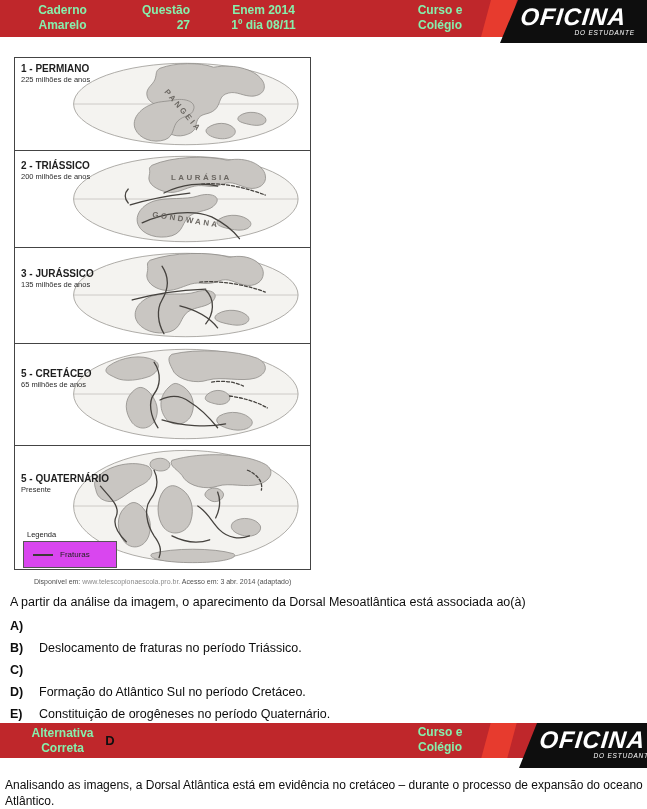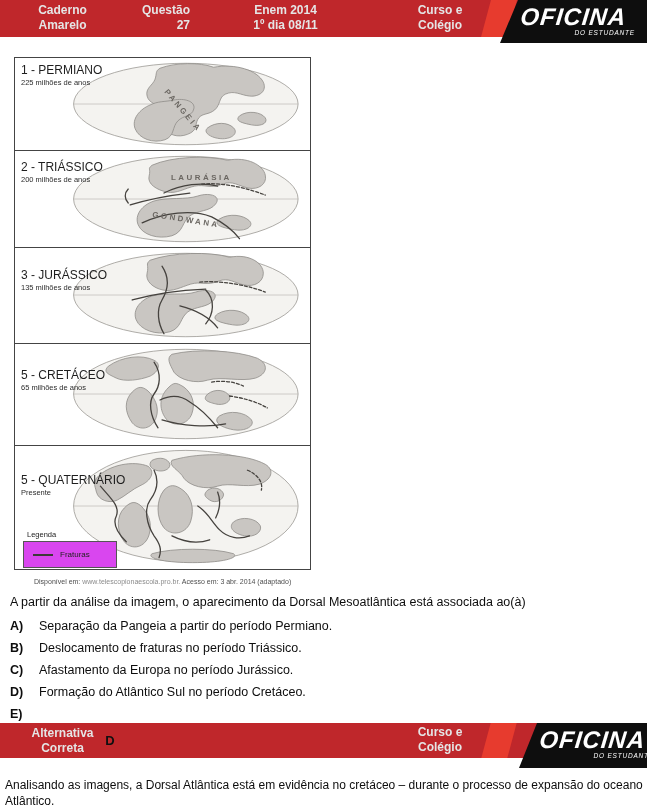--- a/index.html
+++ b/index.html
@@ -4,31 +4,31 @@
 <style>
   html,body{margin:0;padding:0;}
   body{
     position:relative;width:647px;height:809px;background:#ffffff;
     font-family:"Liberation Sans",sans-serif;color:#0d0d0d;overflow:hidden;
   }
   
   .bar{position:absolute;left:0;width:647px;background:#bf272b;}
   #top-bar{top:0;height:37px;}
   #bottom-bar{top:723px;height:35px;padding-left:19px;}
-  .bar-col{position:absolute;text-align:center;font-weight:bold;font-size:12px;line-height:15px;color:#e5e5e5;top:3px;}
+  .bar-col{position:absolute;text-align:center;font-weight:bold;font-size:12px;line-height:15px;color:#86efac;top:3px;}
   .accent{position:absolute;width:26px;background:#e73b2e;transform:skewX(-15deg);}
   .logo{position:absolute;right:0;background:#0e0e0e;clip-path:polygon(18px 0,100% 0,100% 100%,0 100%);}
   .logo-main{color:#fff;font-style:italic;font-weight:bold;font-size:24px;letter-spacing:1px;text-align:center;margin-top:3px;transform:skewX(-6deg);}
   .logo-sub{color:#fff;font-style:italic;font-size:6.5px;letter-spacing:0.8px;text-align:right;padding-right:12px;margin-top:-2px;}
   
   #figure{position:absolute;left:14px;top:57px;width:297px;height:513px;border:1px solid #444;background:#fff;box-sizing:border-box;}
   .panel{position:relative;border-bottom:1px solid #444;overflow:hidden;}
   .p1{height:92px}.p2{height:96px}.p3{height:95px}.p4{height:101px}.p5{height:125px;border-bottom:none;}
   .panel-label{position:absolute;left:6px;z-index:2;}
-  .panel-title{font-size:12px;font-weight:normal;color:#1e1e1e;}
+  .panel-title{font-size:10px;font-weight:bold;color:#1e1e1e;}
   .panel-sub{font-size:7.5px;color:#2c2c2c;margin-top:1px;}
   svg.map{position:absolute;left:0;top:0;width:100%;height:100%;}
   .ell{fill:#f4f3f0;stroke:#9a9793;stroke-width:0.8;}
   .eq{stroke:#b3b0ac;stroke-width:0.6;}
   .land{fill:#c9c6c2;stroke:#8f8c88;stroke-width:0.8;}
   .frac{fill:none;stroke:#45423e;stroke-width:1.3;stroke-linecap:round;}
   .fracd{fill:none;stroke:#45423e;stroke-width:1.3;stroke-linecap:round;stroke-dasharray:3 2;}
   .maplabel{font-family:"Liberation Sans",sans-serif;font-size:8px;letter-spacing:2.5px;fill:#6a6661;font-weight:bold;}
   #legend-title{position:absolute;left:12px;top:84px;font-size:7.5px;color:#222;z-index:3;}
   #legend-box{position:absolute;left:8px;top:95px;width:94px;height:27px;border:1px solid #555;background:#d946ef;display:flex;align-items:center;padding-left:9px;z-index:3;box-sizing:border-box;}
@@ -49,21 +49,21 @@
 
 <div class="bar" id="top-bar">
   <div class="bar-col" style="left:15px;width:95px;">
     <div>Caderno</div>
     <div>Amarelo</div>
   </div>
   <div class="bar-col" style="left:105px;width:85px;text-align:right;">
     <div>Questão</div>
     <div>27</div>
   </div>
-  <div class="bar-col" style="left:213px;width:145px;">
+  <div class="bar-col" style="left:191px;width:145px;">
     <div>Enem 2014</div>
     <div>1º dia 08/11</div>
   </div>
   <div class="bar-col" style="left:390px;width:100px;">
     <div>Curso e</div>
     <div>Colégio</div>
   </div>
   <div class="accent" style="left:486px;top:0;height:37px;"></div>
   <div class="logo" style="top:0;width:147px;height:43px;">
     <div class="logo-main">OFICINA</div>
@@ -182,36 +182,35 @@
   </div>
 </div>
 
 <div id="source"><span>Disponível em: </span><span class="url">www.telescopionaescola.pro.br.</span><span> Acesso em: 3 abr. 2014 (adaptado)</span></div>
 
 <div id="stem">A partir da análise da imagem, o aparecimento da Dorsal Mesoatlântica está associada ao(à)</div>
 
 <div id="options">
   <div class="opt">
     <span class="opt-letter">A)</span>
-    <span>Separação da Pangeia a partir do período Permiano.</span>
   </div>
   <div class="opt">
     <span class="opt-letter">B)</span>
     <span>Deslocamento de fraturas no período Triássico.</span>
   </div>
   <div class="opt">
     <span class="opt-letter">C)</span>
-    <span>Afastamento da Europa no período Jurássico.</span>
   </div>
   <div class="opt">
     <span class="opt-letter">D)</span>
     <span>Formação do Atlântico Sul no período Cretáceo.</span>
   </div>
   <div class="opt">
     <span class="opt-letter">E)</span>
+    <span>Constituição de orogêneses no período Quaternário.</span>
   </div>
 </div>
 
 <div class="bar" id="bottom-bar">
   <div class="bar-col" style="left:15px;width:95px;">
     <div>Alternativa</div>
     <div>Correta</div>
   </div>
   <div id="ans-letter">D</div>
   <div class="bar-col" style="left:390px;width:100px;top:2px;">

